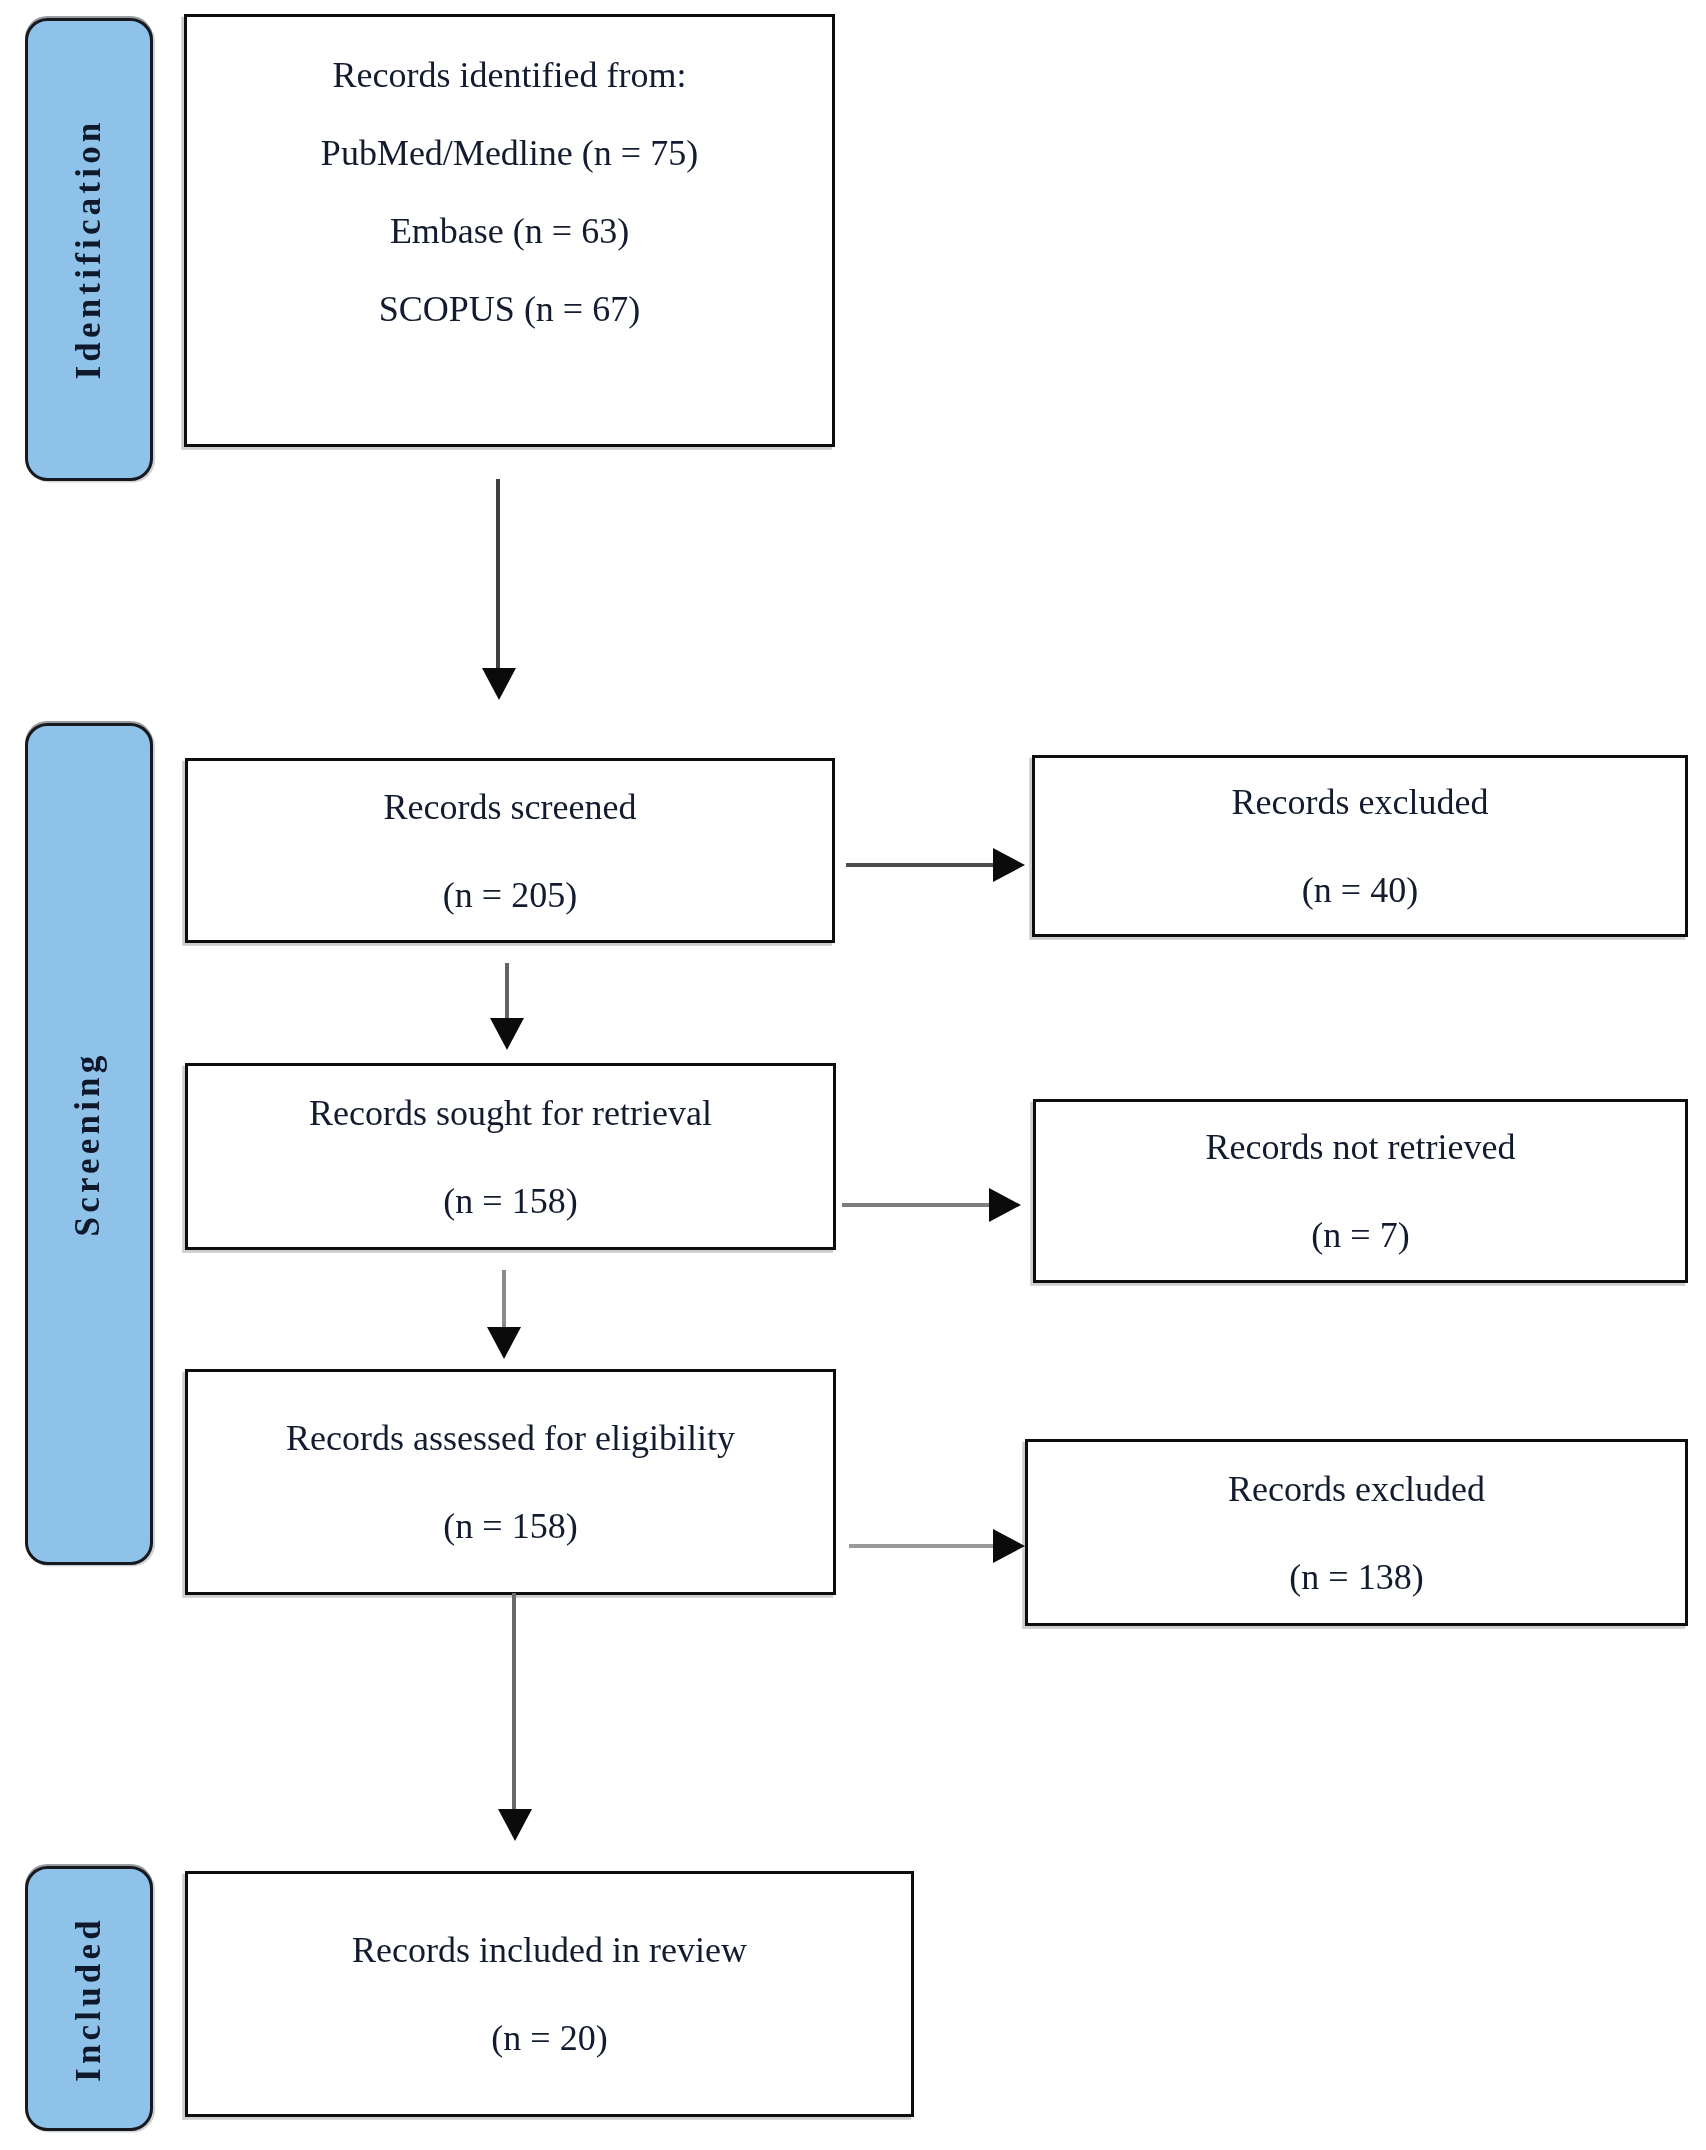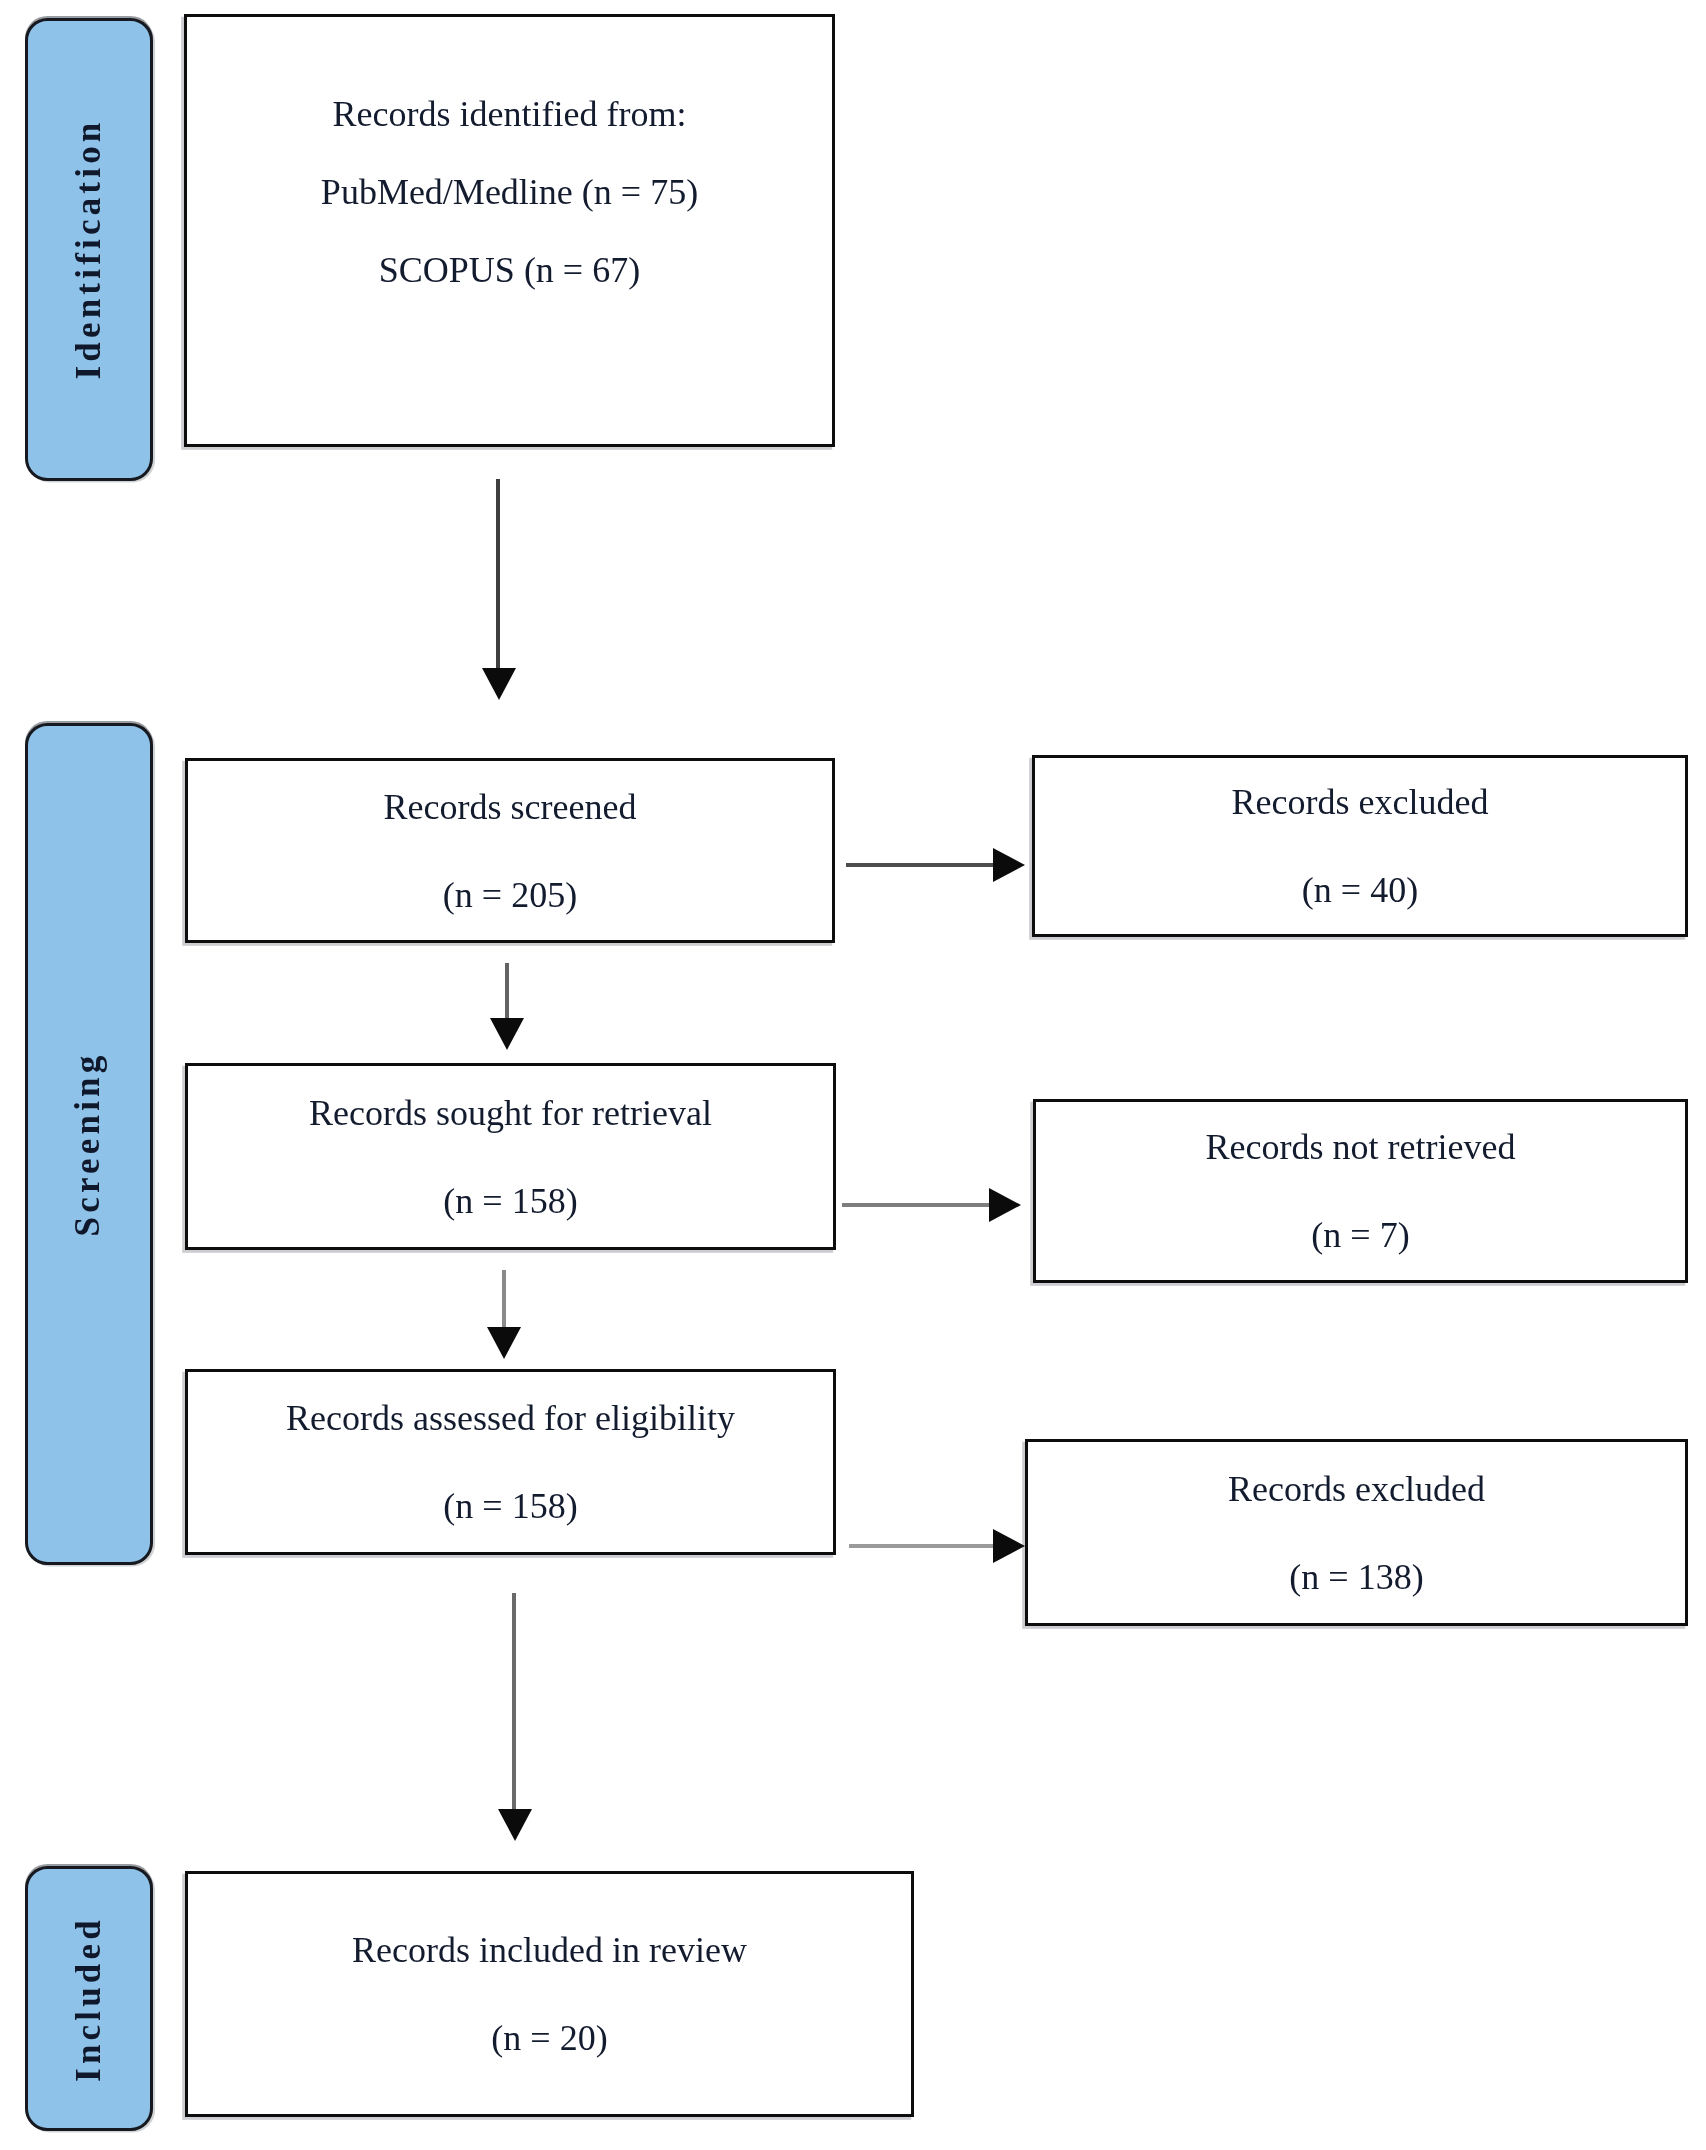--- a/index.html
+++ b/index.html
@@ -55,21 +55,21 @@
     box-sizing: border-box;
     font-size: 36px;
     line-height: 72px;
     gap: 16px;
   }
   .box-identified   { left: 184px;  top: 14px;   width: 651px; height: 433px; line-height: 62px; padding-bottom: 77px; }
   .box-screened     { left: 185px;  top: 758px; width: 650px; height: 185px; }
   .box-excluded1    { left: 1032px; top: 755px; width: 656px; height: 182px; }
   .box-sought       { left: 185px;  top: 1063px; width: 651px; height: 187px; }
   .box-notretrieved { left: 1033px; top: 1099px; width: 655px; height: 184px; text-align: center; }
-  .box-assessed     { left: 185px;  top: 1369px; width: 651px; height: 186px; }
+  .box-assessed     { left: 185px;  top: 1369px; width: 651px; height: 226px; }
   .box-excluded2    { left: 1025px; top: 1439px; width: 663px; height: 187px; }
   .box-included     { left: 185px;  top: 1871px; width: 729px; height: 246px; }
 
   
   .vline { position: absolute; width: 4.2px; }
   .hline { position: absolute; height: 4.2px; }
   .head-down {
     position: absolute; width: 0; height: 0;
     border-left: 17px solid transparent;
     border-right: 17px solid transparent;
@@ -114,20 +114,21 @@
   <div class="stage-label lbl-screening">
     <span class="vtext">Screening</span>
   </div>
   <div class="stage-label lbl-included">
     <span class="vtext">Included</span>
   </div>
 
   <div class="box box-identified">
     <div>Records identified from:</div>
     <div>PubMed/Medline (n = 75)</div>
+    <div>Embase (n = 63)</div>
     <div>SCOPUS (n = 67)</div>
   </div>
 
   <div class="box box-screened">
     <div>Records screened</div>
     <div>(n = 205)</div>
   </div>
 
   <div class="box box-excluded1">
     <div>Records excluded</div>

